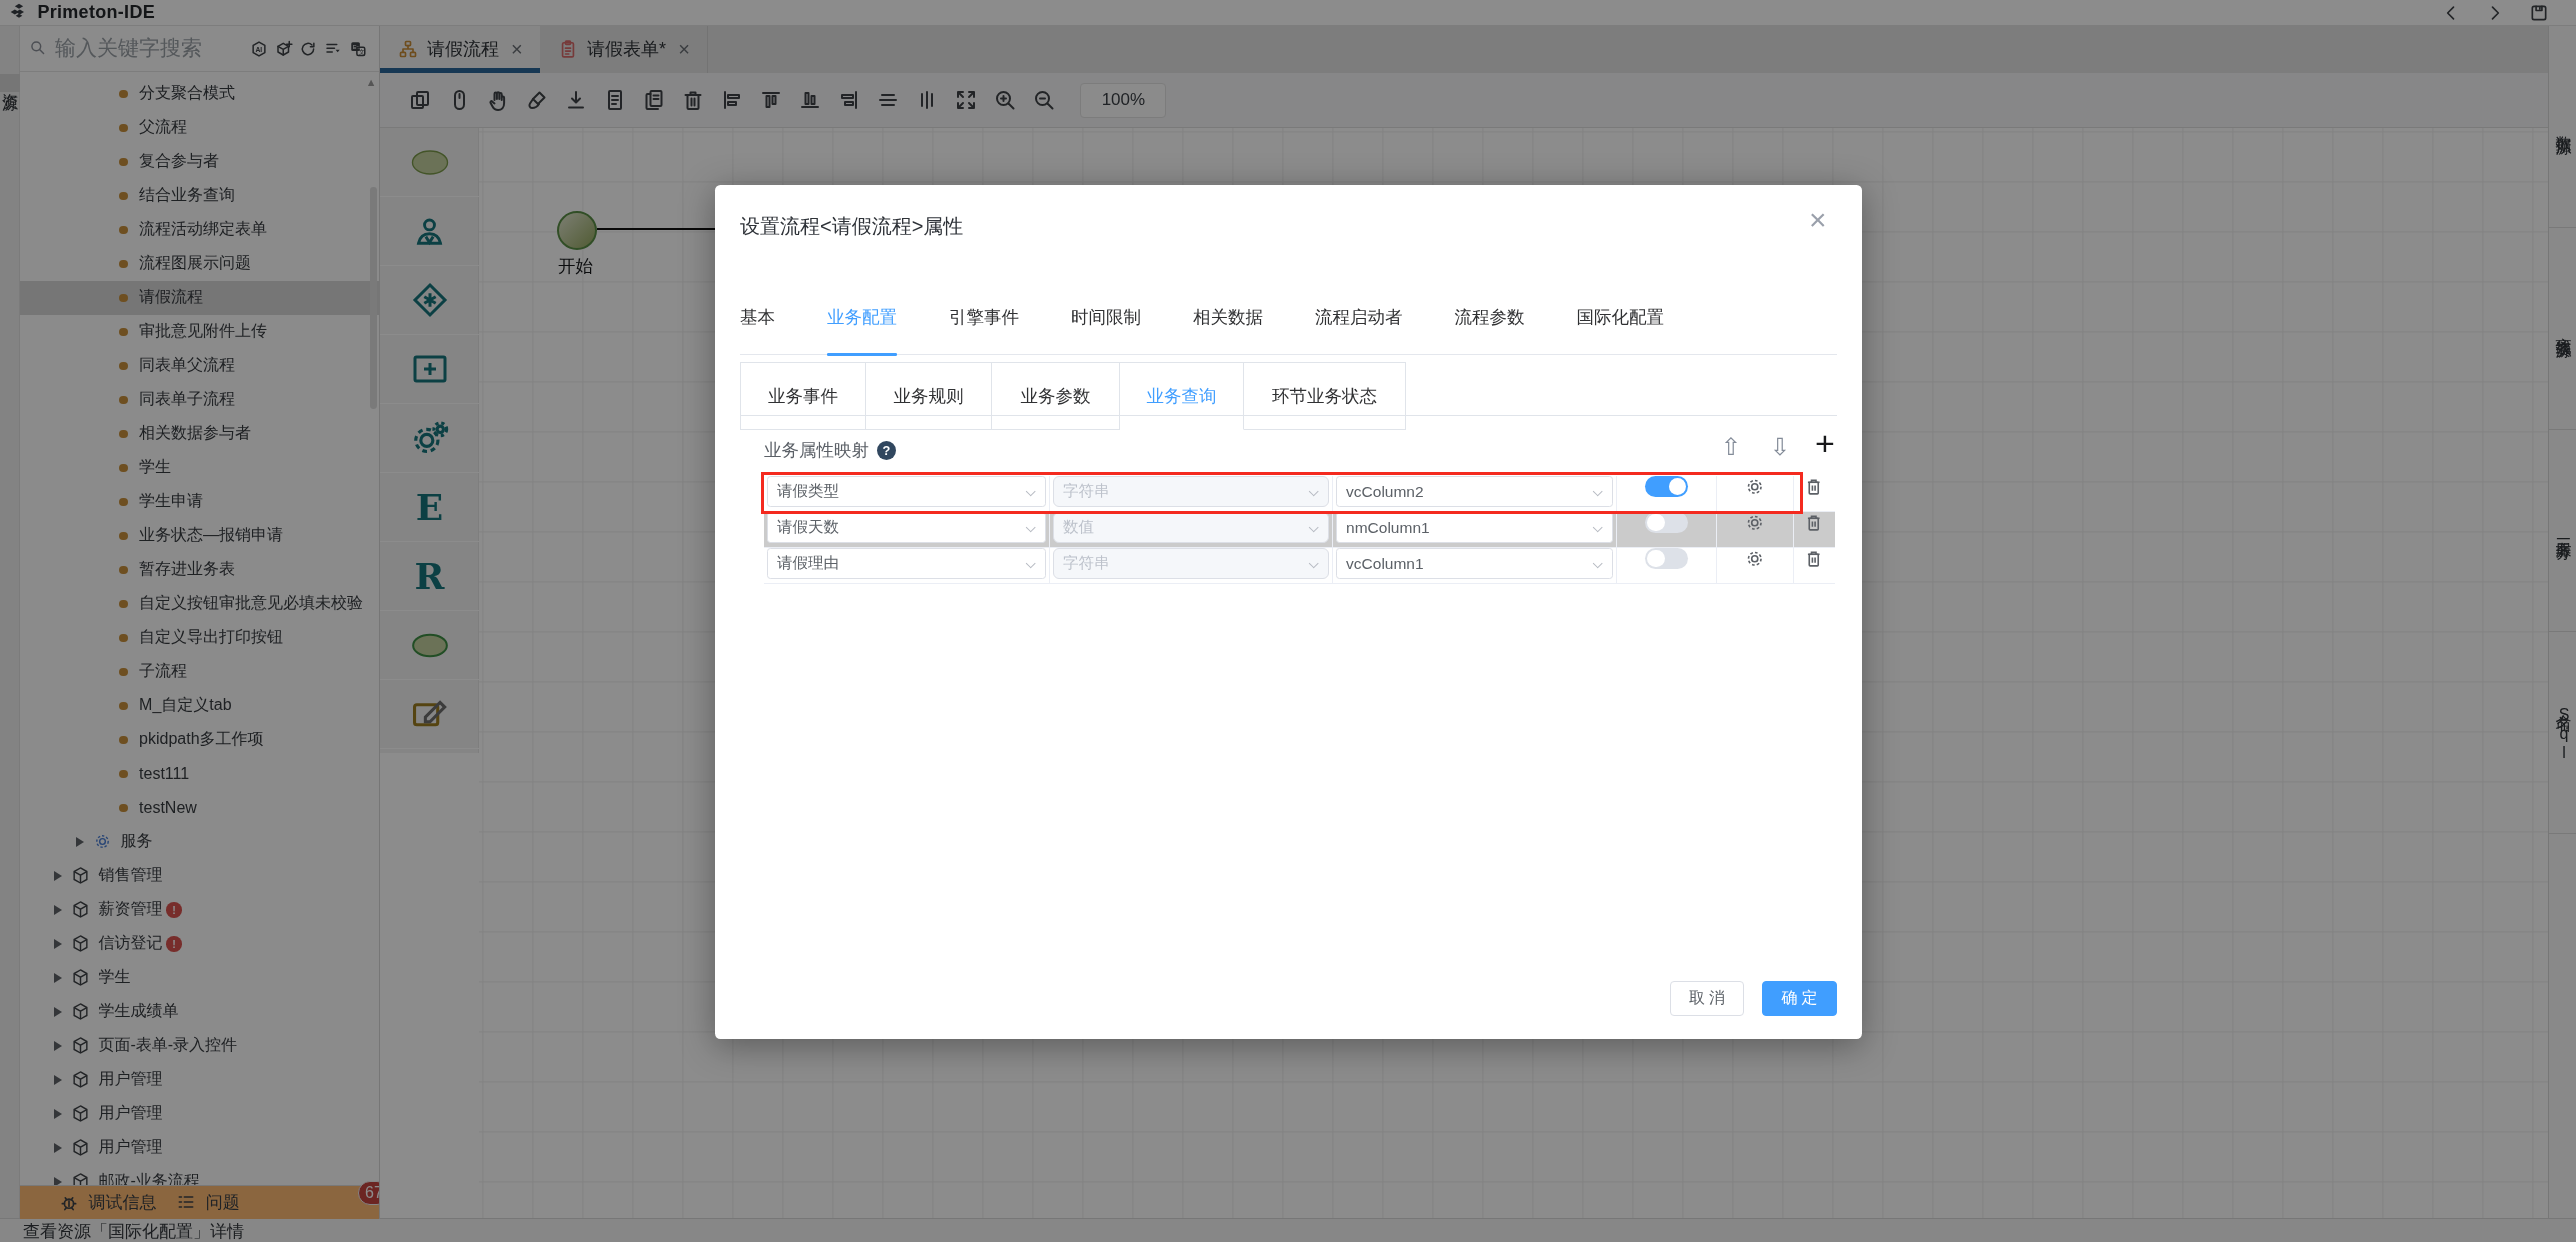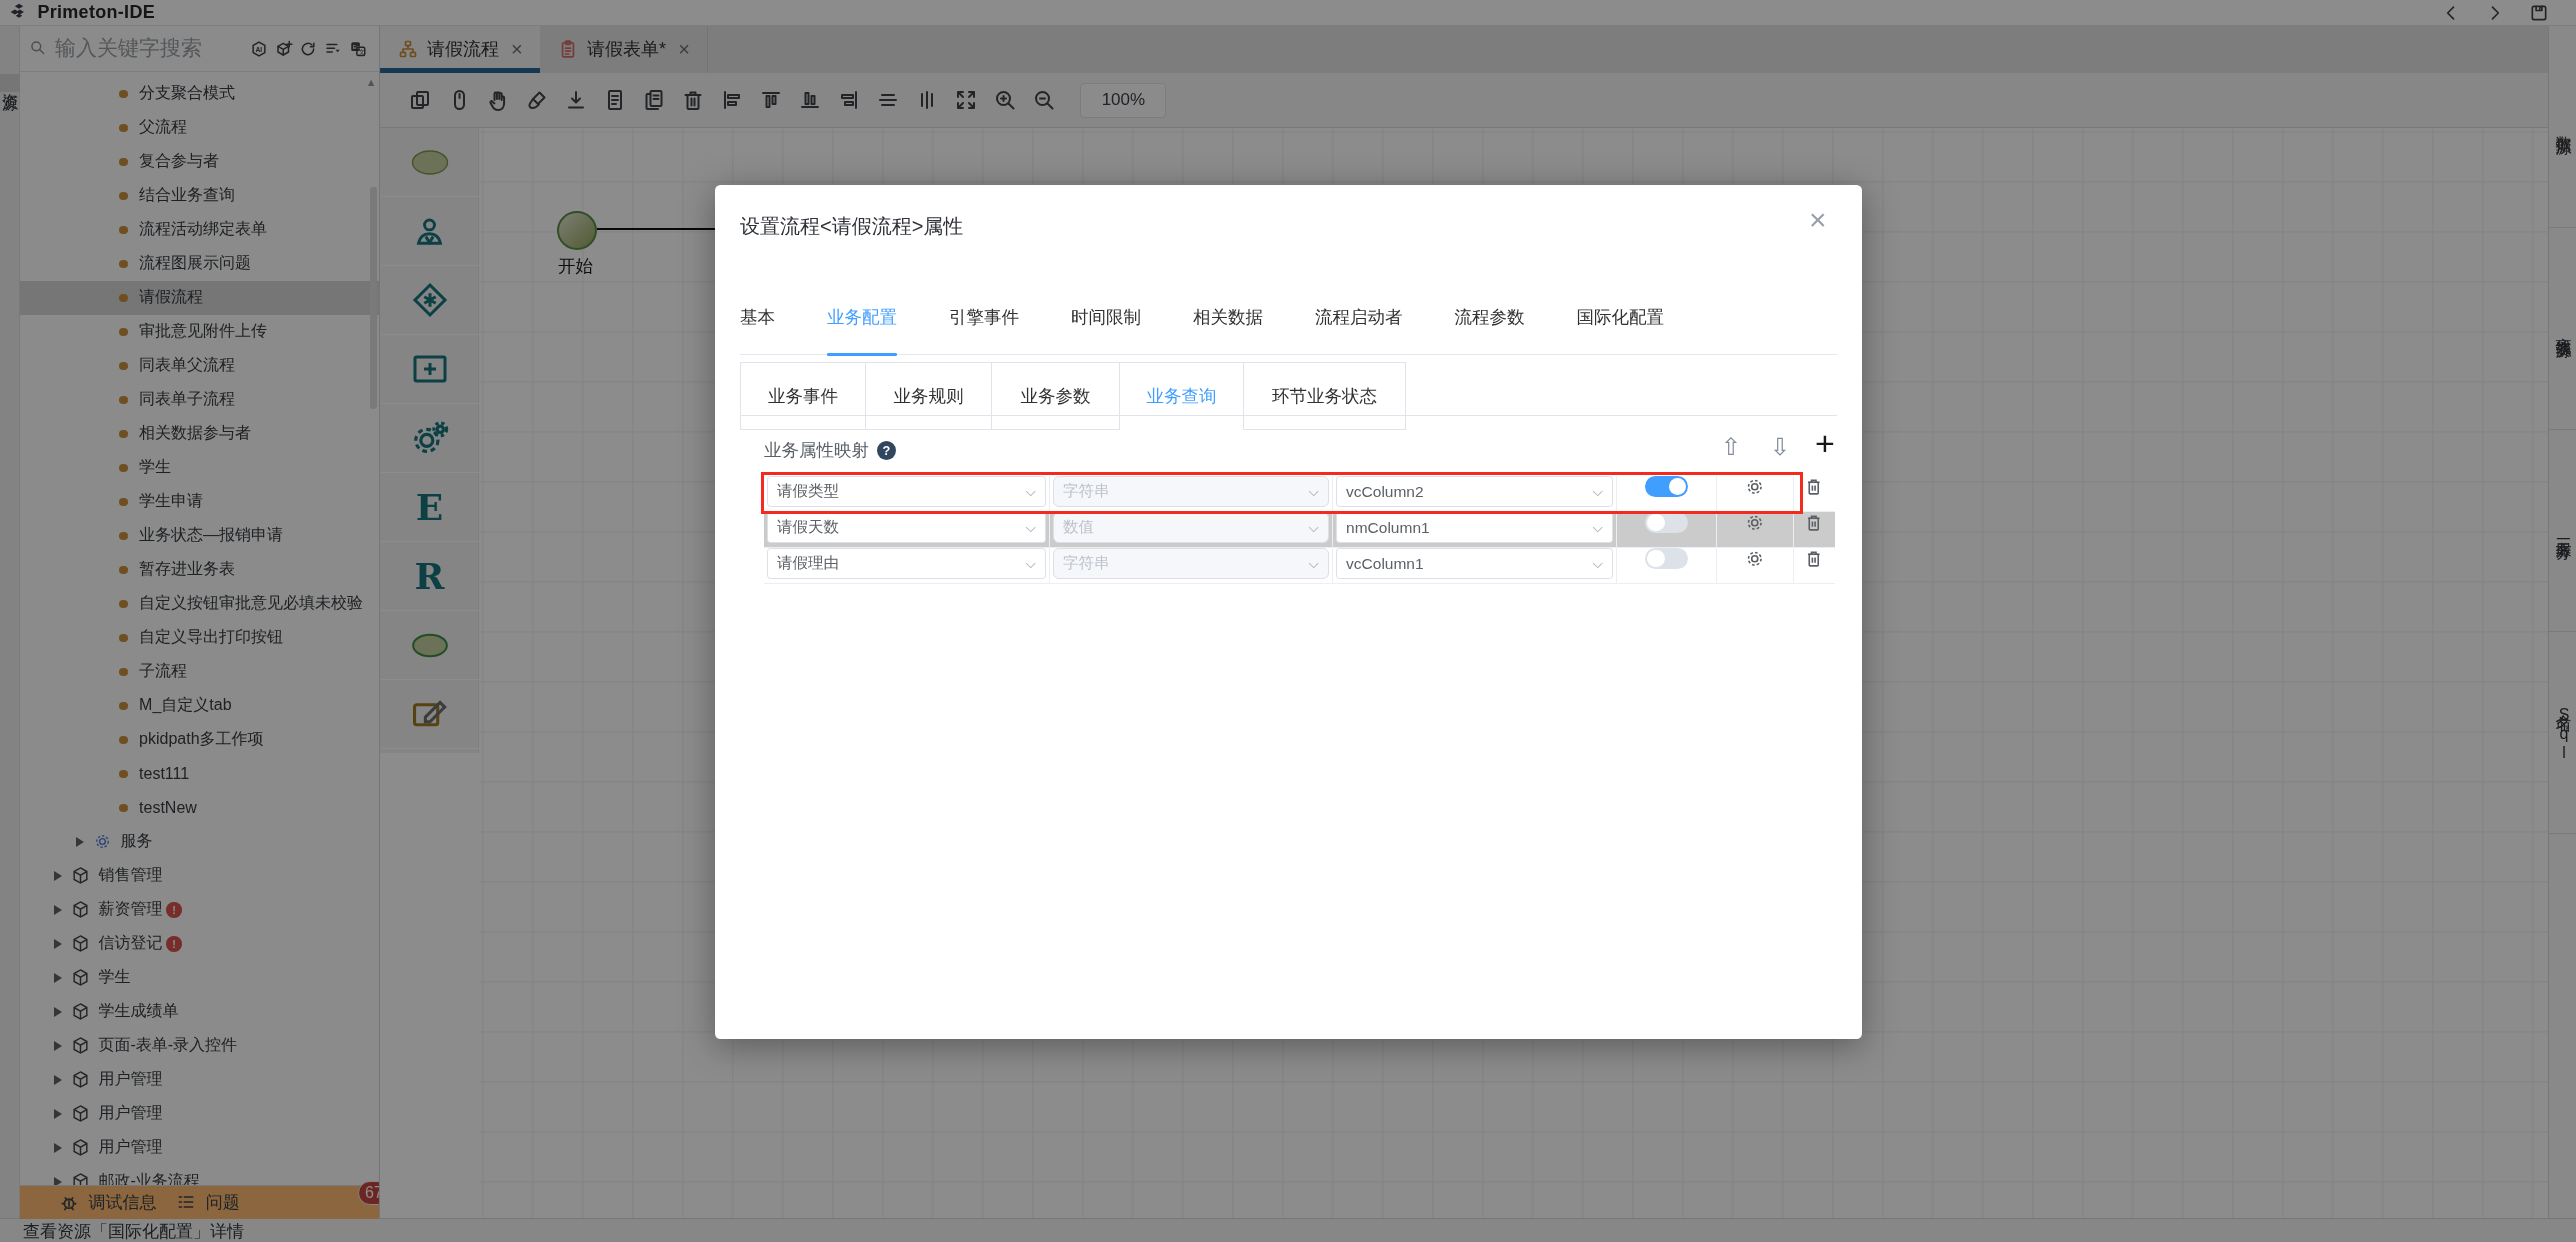--- a/index.html
+++ b/index.html
@@ -825,14 +825,18 @@
           <svg viewBox="0 0 24 24">
             <path d="M5.5 7h13"></path>
             <path d="M9.5 7V4.8h5V7"></path>
             <rect x="7" y="7" width="10" height="13" rx="1"></rect>
             <path d="M10.5 10.5v6M13.5 10.5v6"></path>
           </svg>
         </div>
     </div>
   </div>
 
+  <div id="modal-footer">
+    <span id="btn-cancel">取消</span>
+    <span id="btn-ok">确定</span>
+  </div>
 </div>
 
 
 </body></html>

